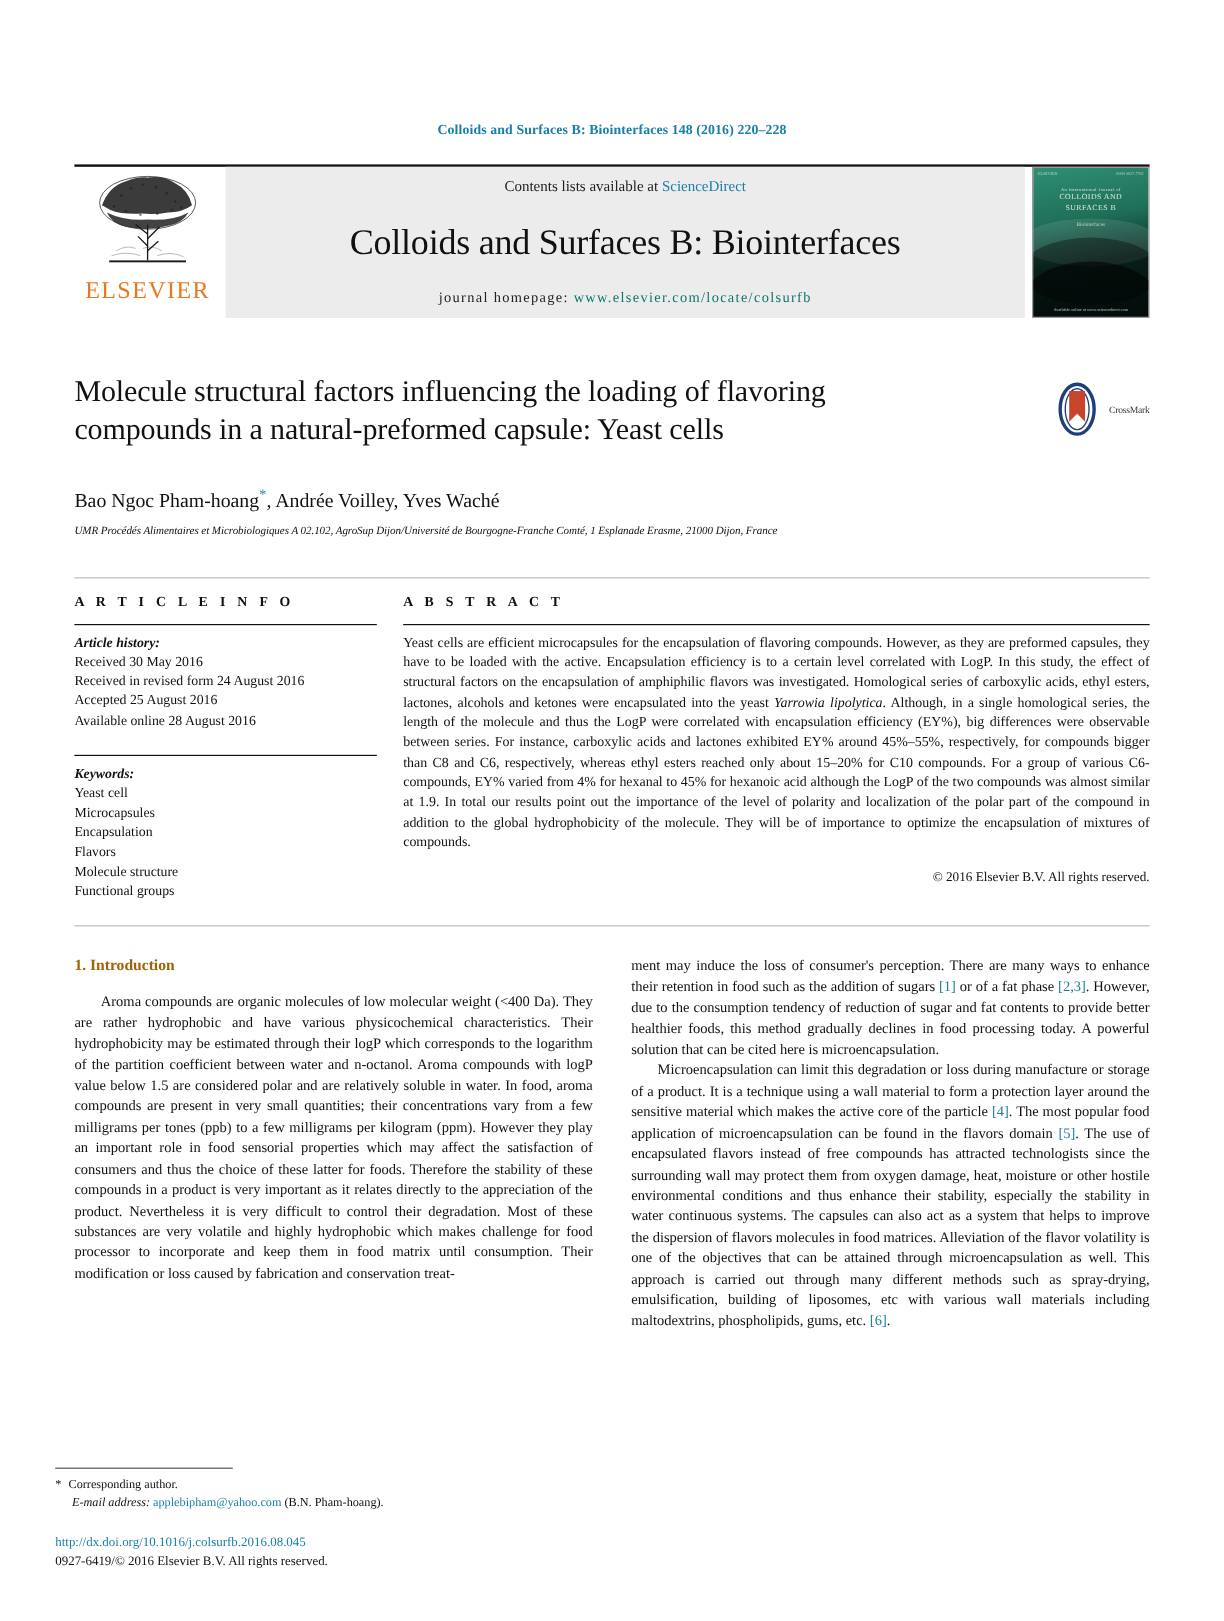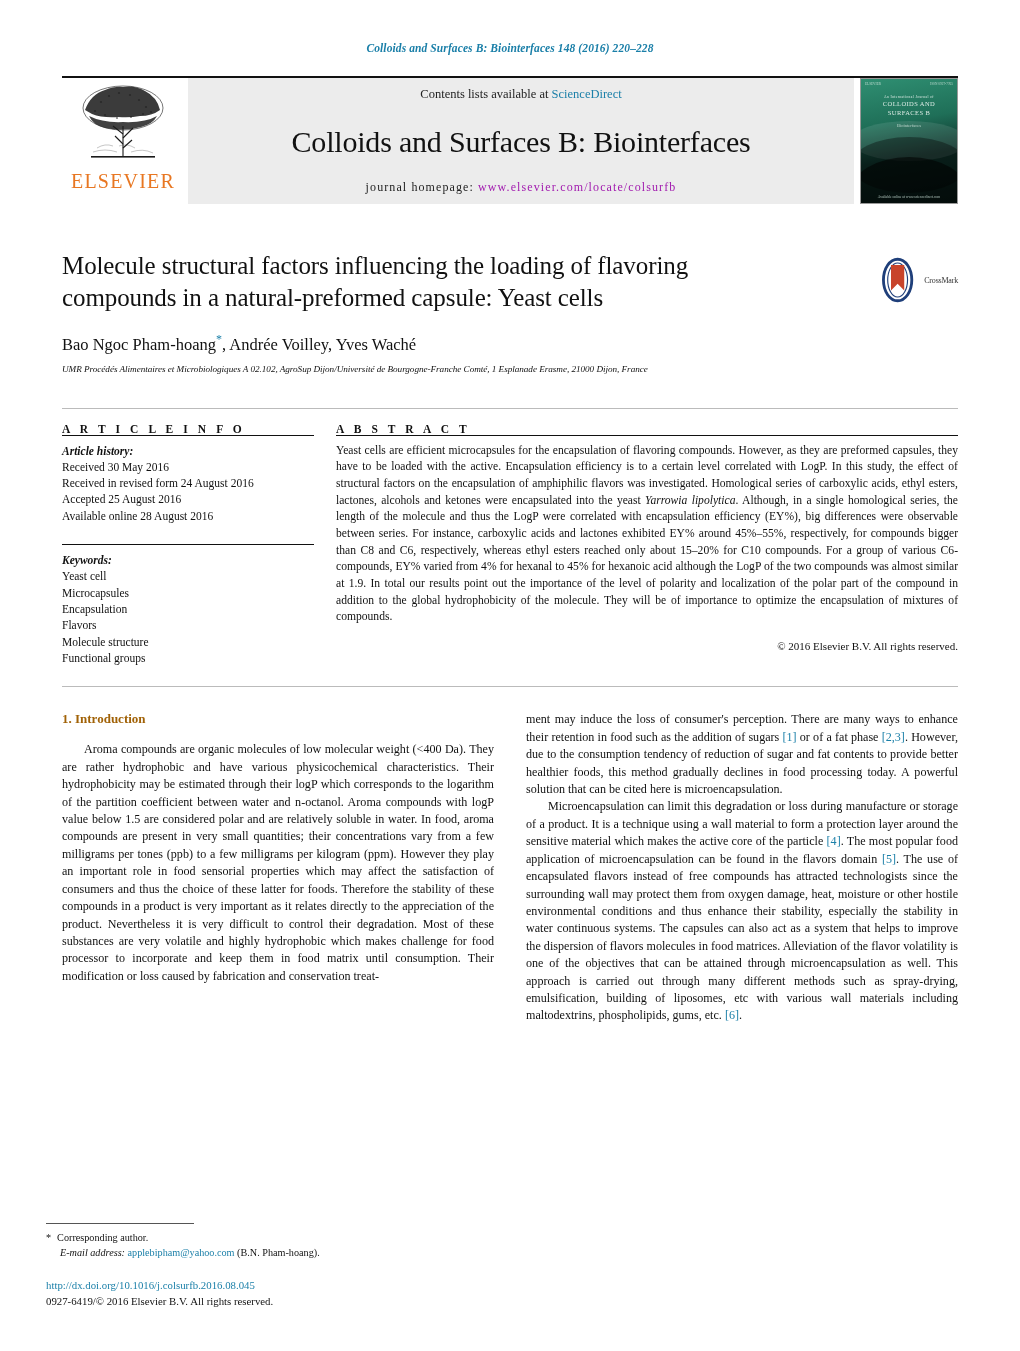--- a/index.html
+++ b/index.html
@@ -22,23 +22,22 @@
     box-sizing: border-box;
     padding: 0 62px;
   }
 
   
   .running-head {
     text-align: center;
     color: #1a7fa8;
     font-size: 11.5px;
     font-weight: bold;
-    padding-top: 42px;
+    padding-top: 103px;
     letter-spacing: 0.1px;
-    font-style: italic;
   }
 
   
   .masthead {
     margin-top: 22px;
     border-top: 2px solid #111;
     padding-top: 0;
     display: flex;
     align-items: stretch;
     height: 126px;
@@ -91,21 +90,21 @@
     letter-spacing: -0.2px;
     line-height: 1;
     margin: 4px 0 2px 0;
   }
   .homepage-line {
     font-size: 12px;
     letter-spacing: 1.1px;
     color: #222;
   }
   .homepage-line .url {
-    color: #a21caf;
+    color: #0f766e;
   }
   .masthead-cover {
     flex: 0 0 96px;
     width: 96px;
     border: 1px solid #999;
     position: relative;
     overflow: hidden;
     background: linear-gradient(170deg, #2f8f72 0%, #1f6f58 35%, #0e2f28 62%, #081c18 100%);
   }
   .cover-inner {
@@ -183,21 +182,21 @@
     display: flex;
     align-items: center;
   }
   .crossmark-label {
     font-size: 8px;
     color: #333;
     margin-left: 3px;
     letter-spacing: -0.2px;
   }
   .authors {
-    margin-top: 18px;
+    margin-top: 30px;
     font-size: 16.5px;
     color: #111;
   }
   .authors .star {
     color: #1a7fa8;
     font-size: 12px;
     vertical-align: super;
   }
   .affiliation {
     margin-top: 9px;
@@ -221,20 +220,21 @@
     width: 252px;
   }
   .col-abstract {
     flex: 1 1 auto;
   }
   .sec-label {
     font-size: 11.5px;
     font-weight: bold;
     letter-spacing: 3.6px;
     color: #111;
+    margin-bottom: 12px;
   }
   .rule-thick {
     border-top: 1.6px solid #111;
     margin-bottom: 7px;
   }
   .info-group {
     font-size: 11.5px;
     line-height: 1.42;
     color: #111;
   }

